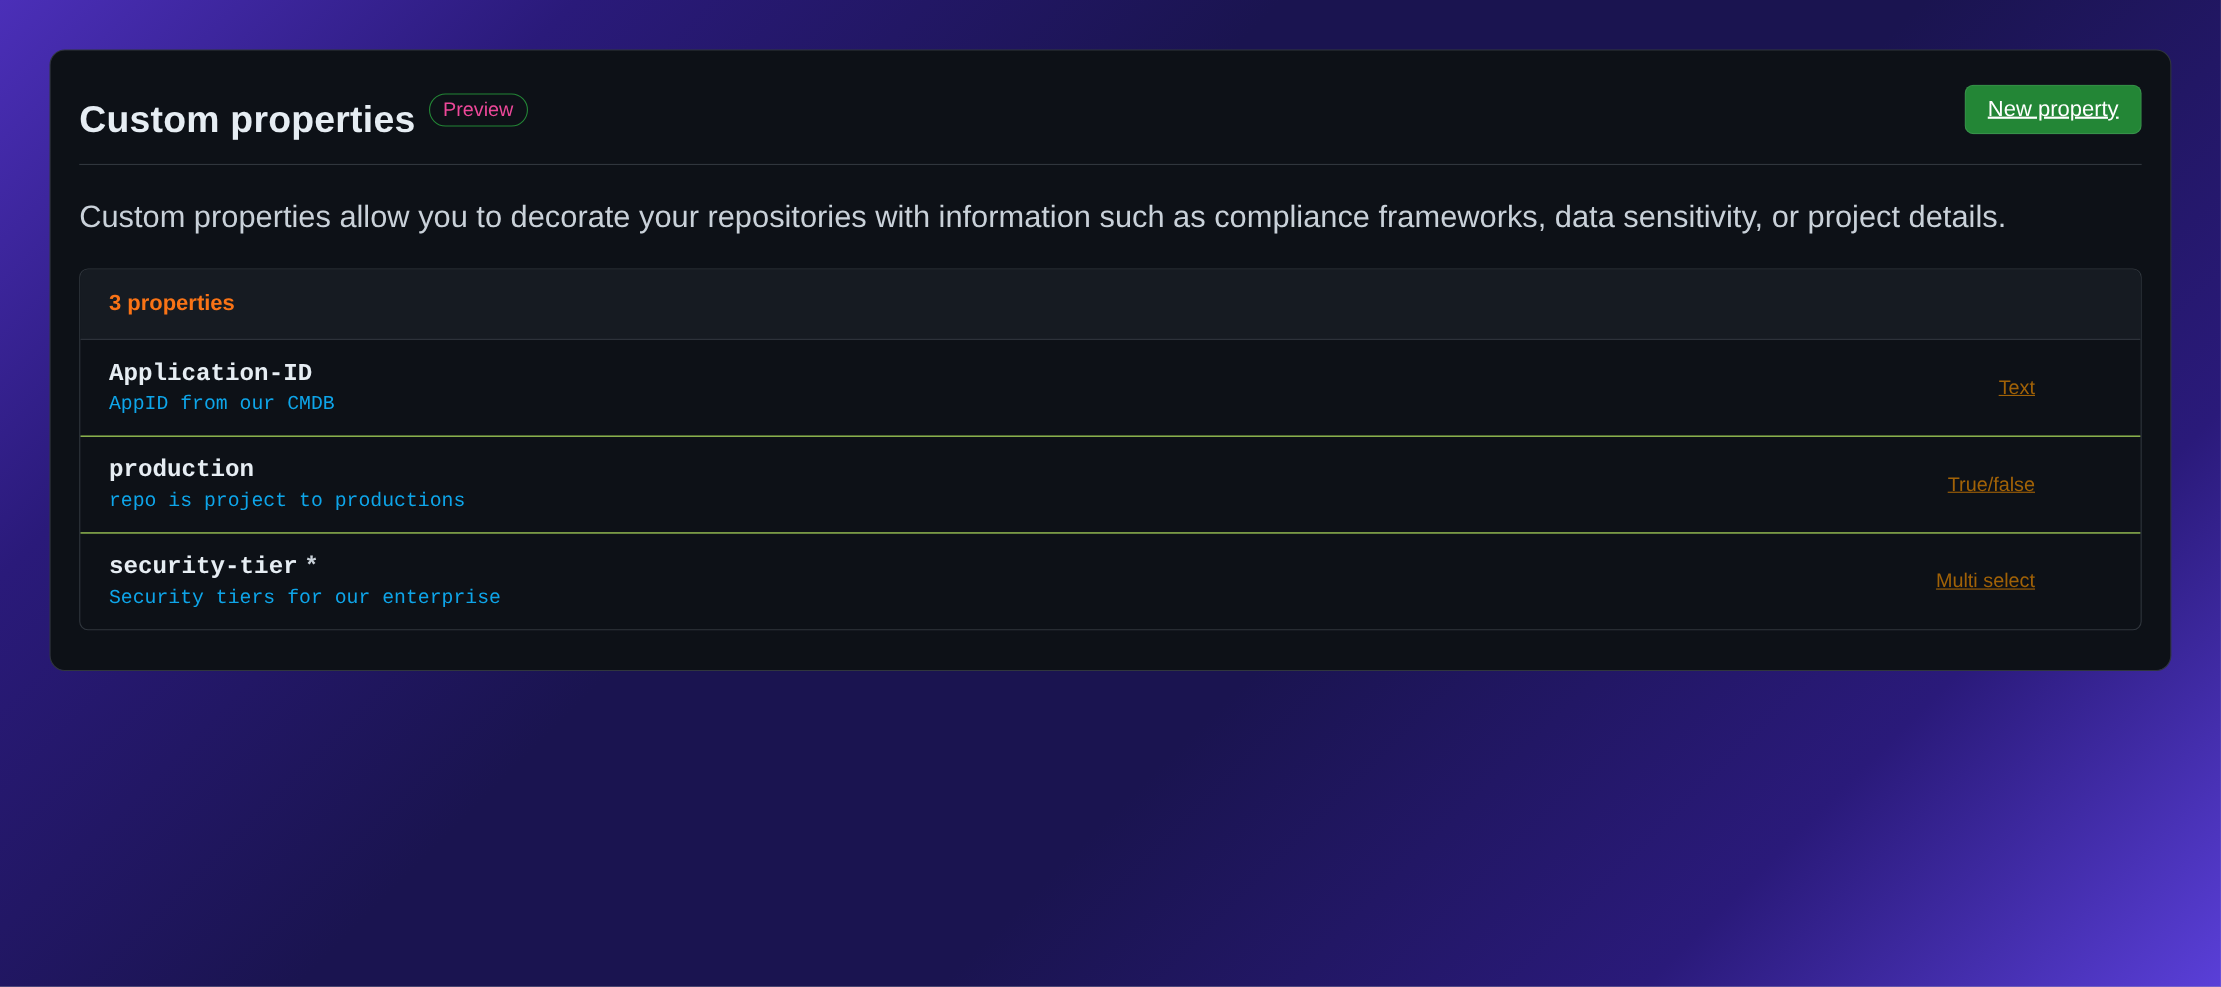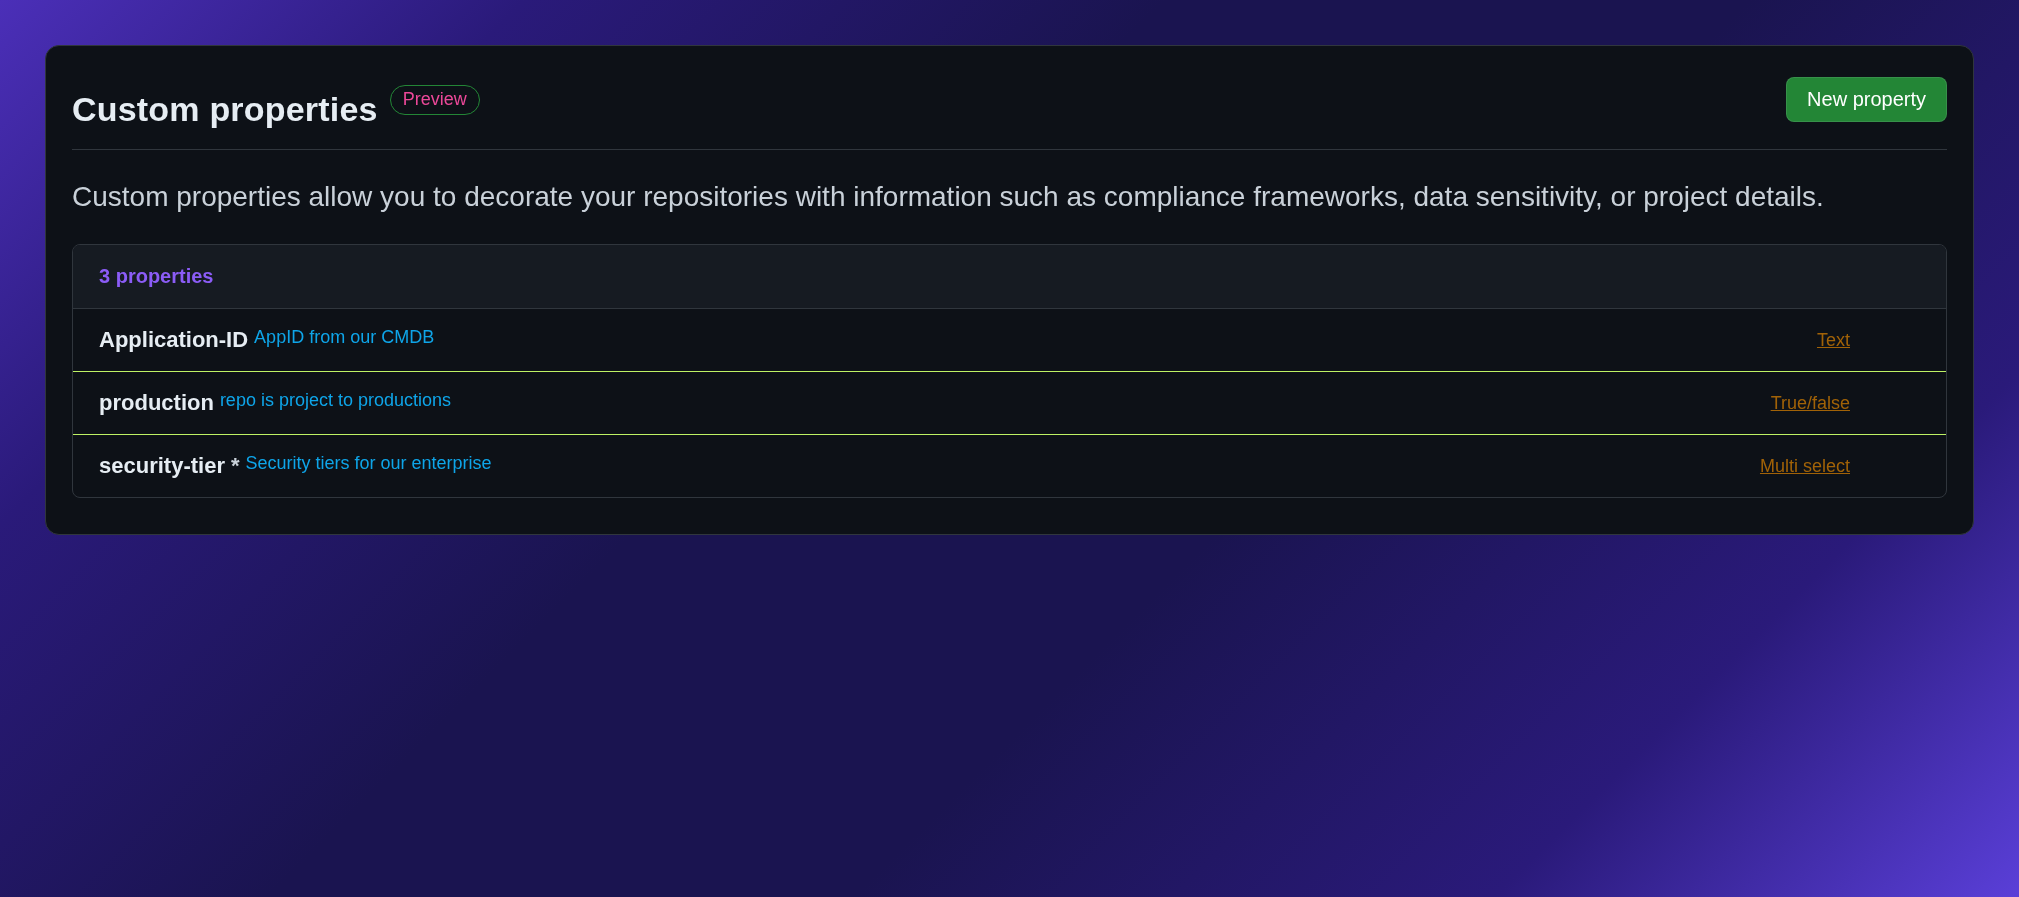--- a/index.html
+++ b/index.html
@@ -45,51 +45,52 @@
   }
   .btn-primary {
     background: #238636;
     color: #ffffff;
     border: 1px solid rgba(240,246,252,.1);
     border-radius: 8px;
     font-size: 20px;
     font-weight: 500;
     padding: 10px 20px;
     cursor: pointer;
+    text-decoration: underline;
   }
   .desc {
     color: #c9d1d9;
     font-size: 28px;
     margin: 26px 0 26px 0;
     line-height: 1.5;
   }
   .list-box {
     border: 1px solid #30363d;
     border-radius: 8px;
     overflow: hidden;
   }
   .list-head {
     background: #161b22;
     padding: 20px 26px;
     font-size: 20px;
     font-weight: 600;
-    color: #8b5cf6;
+    color: #f97316;
     border-bottom: 1px solid #30363d;
   }
   .row {
     display: flex;
     align-items: center;
     justify-content: space-between;
     gap: 16px;
     padding: 18px 26px;
     border-top: 1px solid #bef264;
     cursor: pointer;
   }
   .row:first-of-type { border-top: none; }
-  .row-left { display: flex; flex-direction: row; gap: 6px; }
+  .row-left { display: flex; flex-direction: column; gap: 6px; font-family: Liberation Mono, monospace; }
   .row-name {
     font-size: 22px;
     font-weight: 600;
     color: #e6edf3;
     display: inline-flex;
     align-items: baseline;
     gap: 6px;
   }
   .req-star { color: #c9d1d9; }
   .row-desc { font-size: 18px; color: #0ea5e9; }

